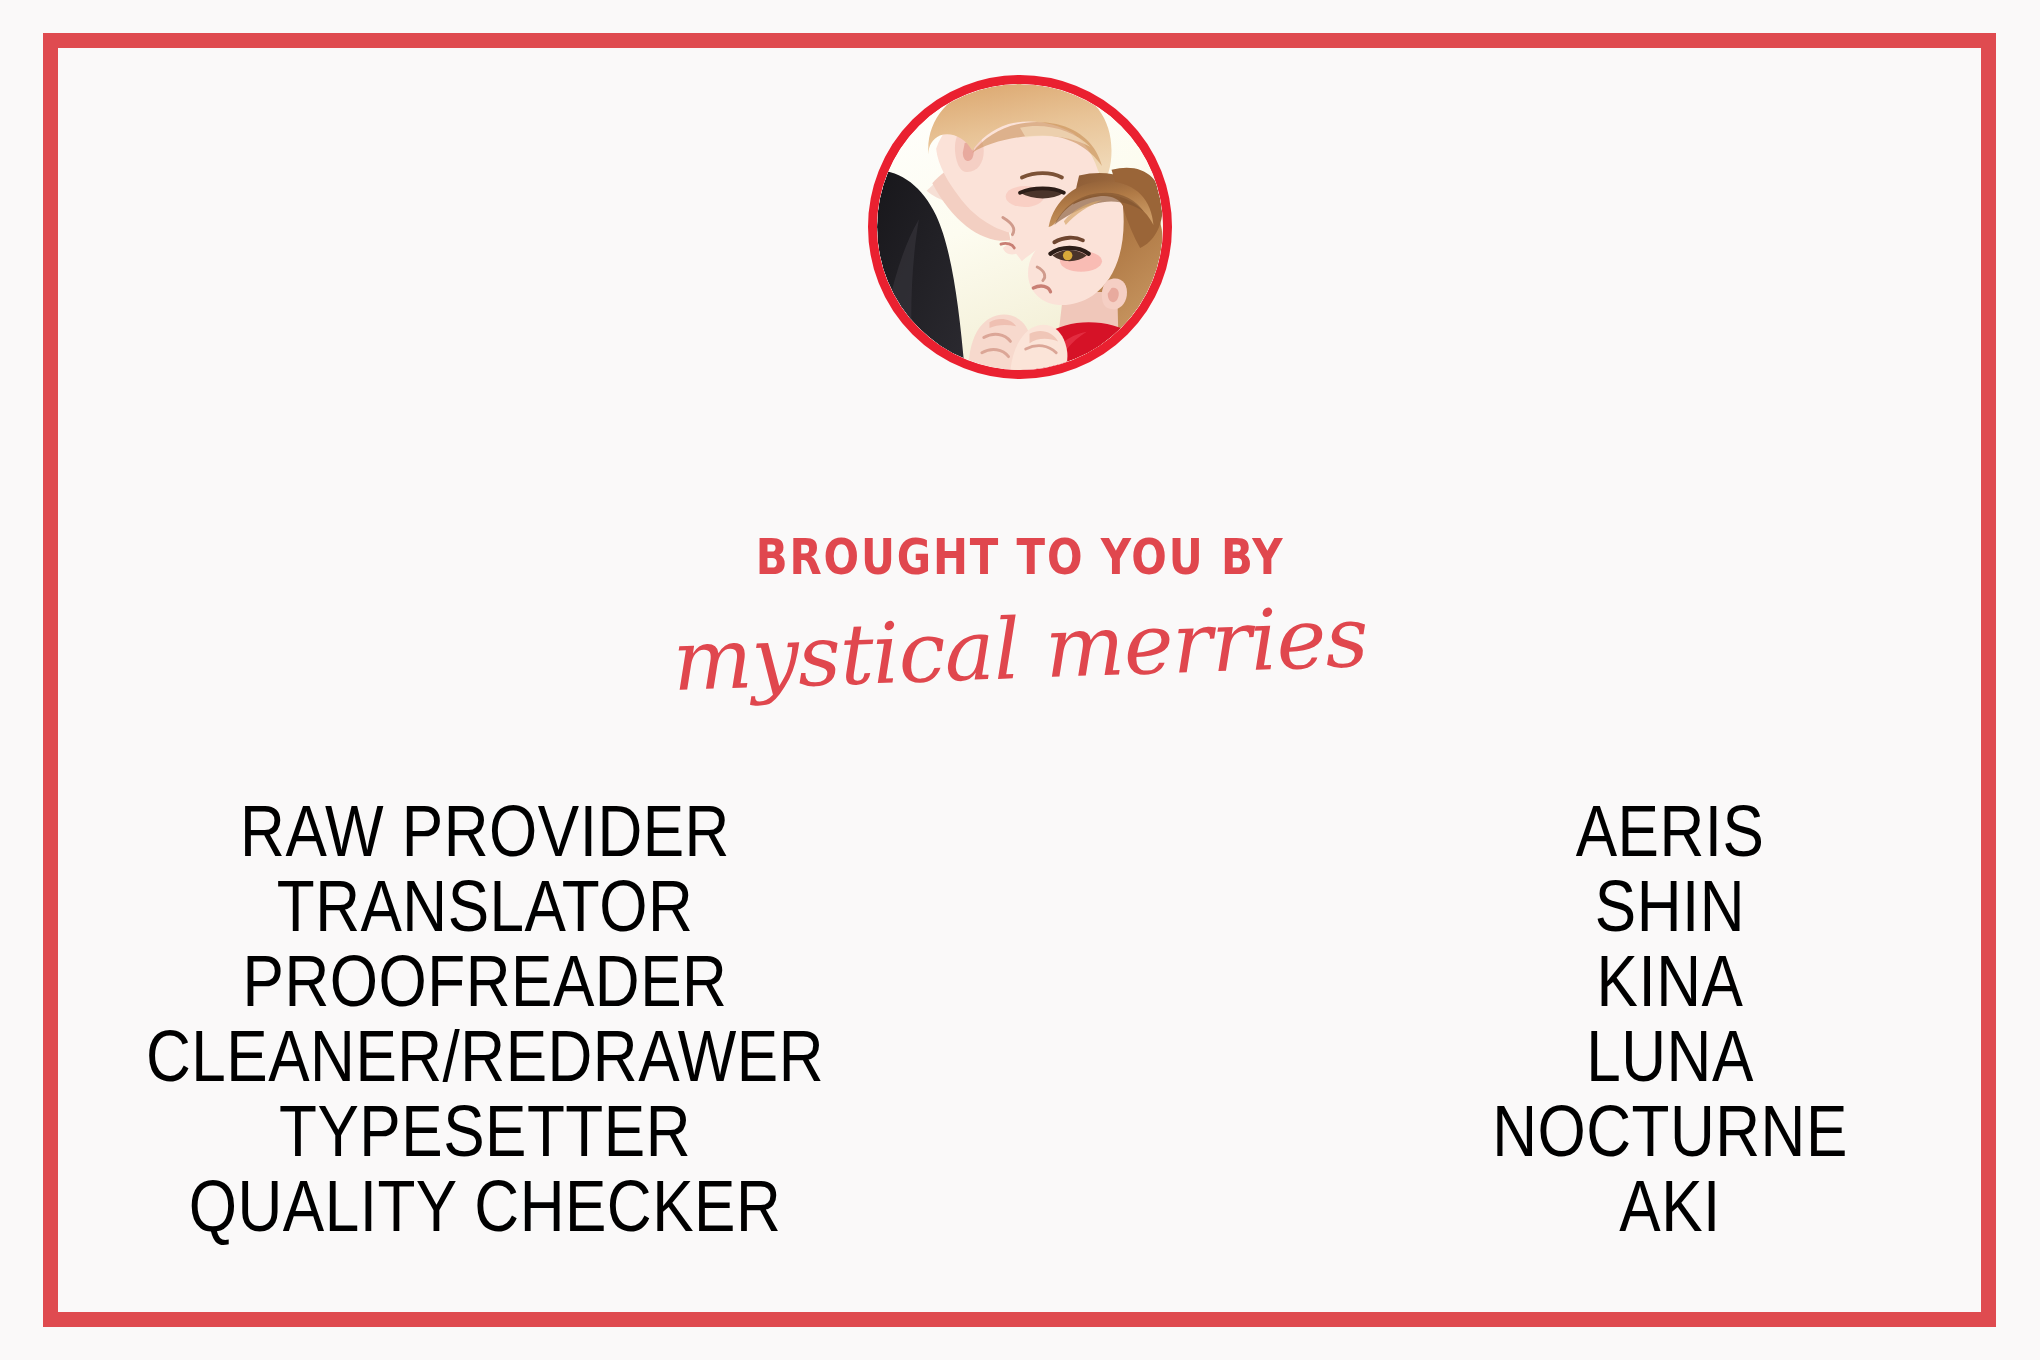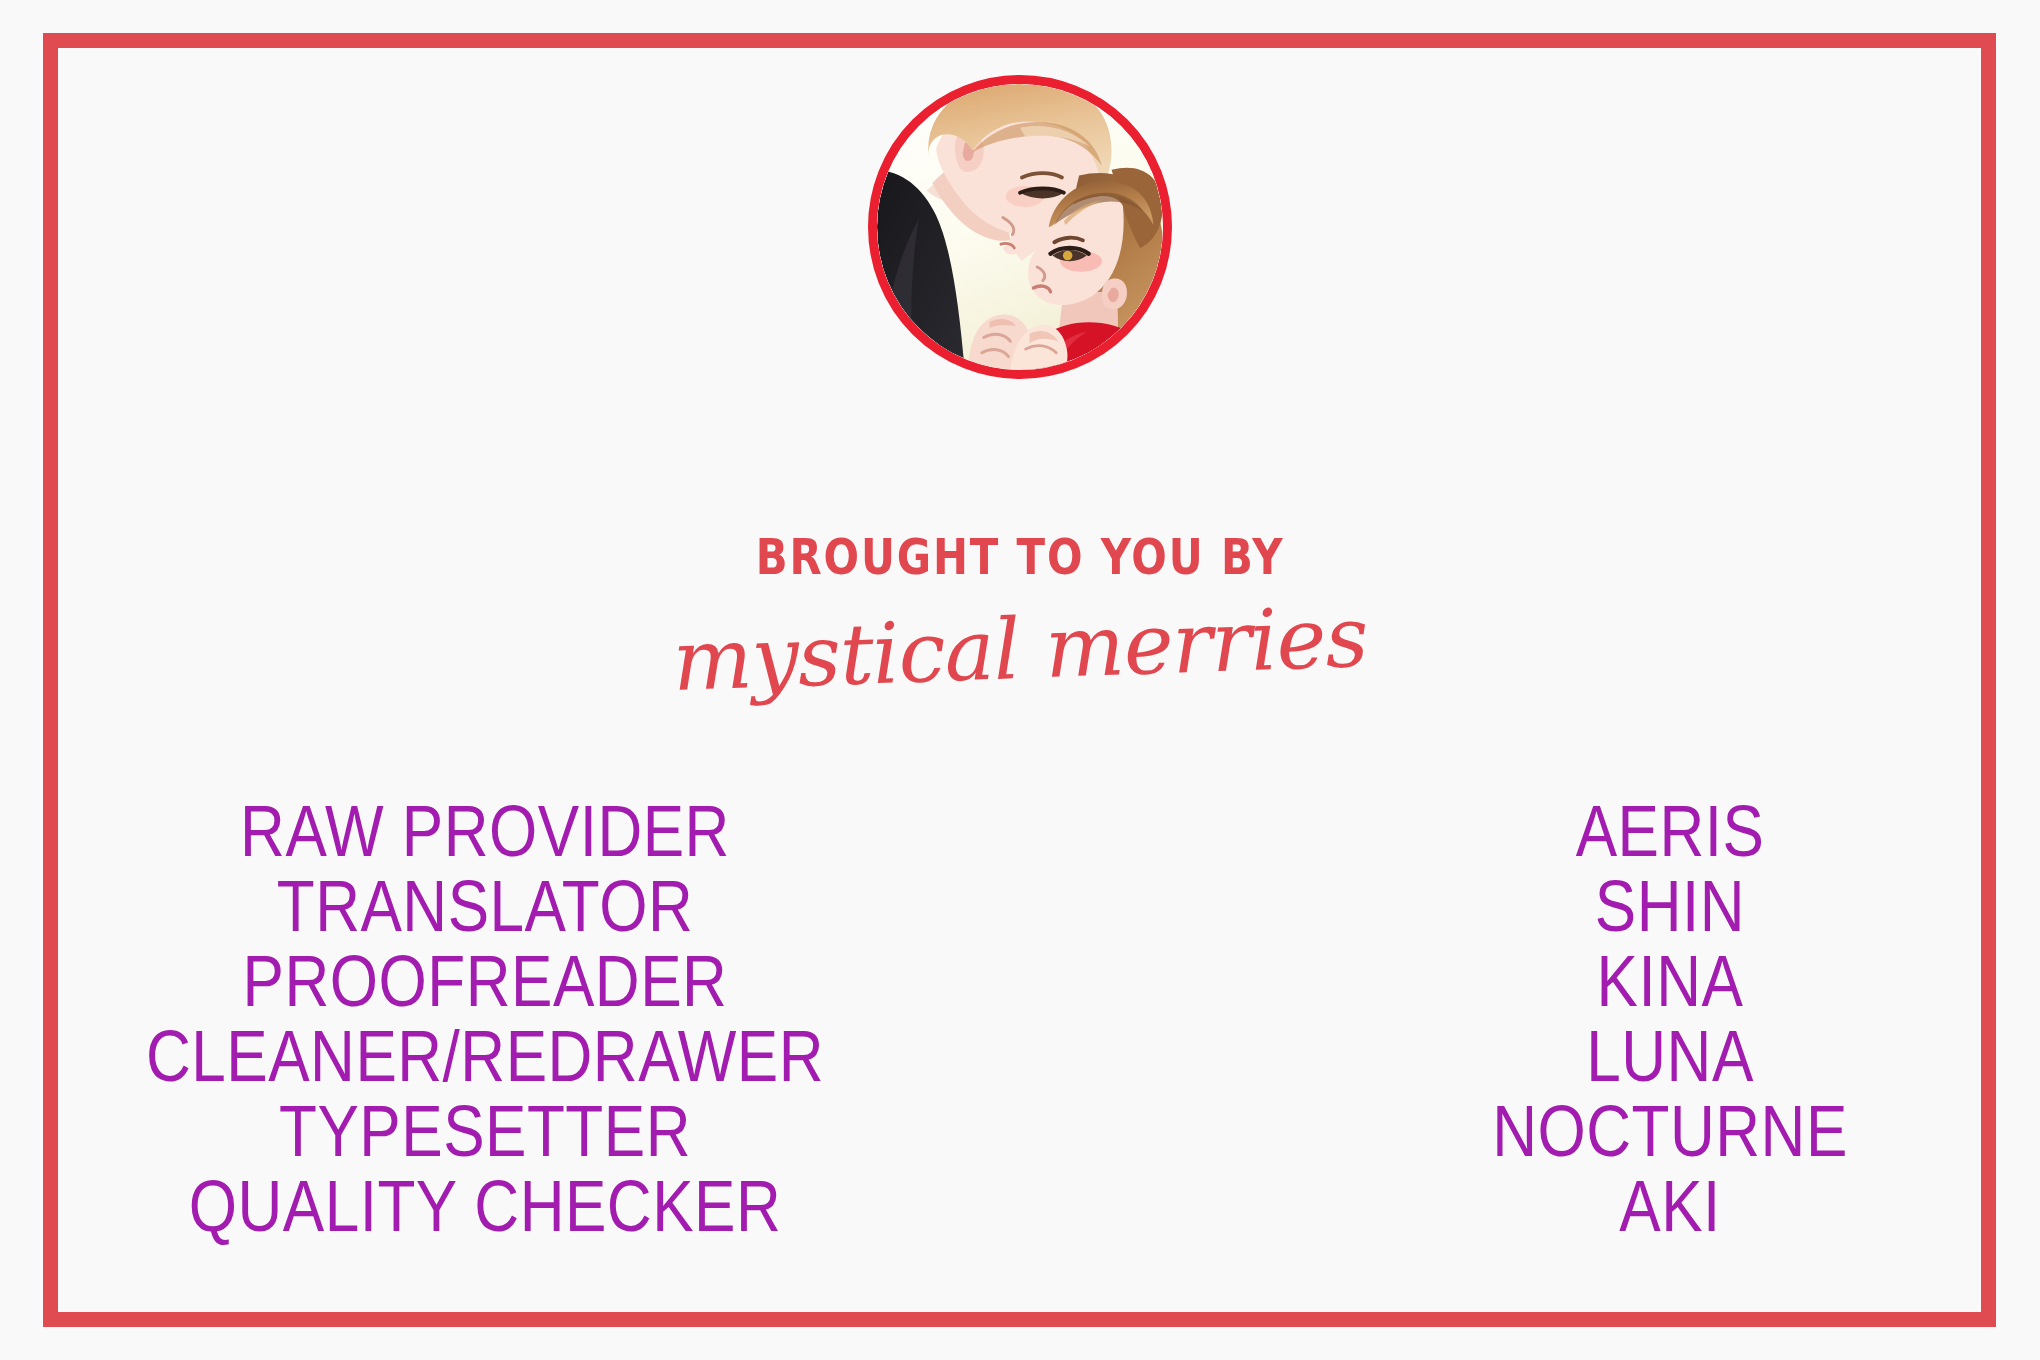--- a/index.html
+++ b/index.html
@@ -98,21 +98,21 @@
   .credits {
     position: absolute;
     left: 0;
     top: 790px;
     width: 2040px;
     height: 420px;
   }
   .col {
     position: absolute;
     top: 0;
-    color: #a21caf;
+    color: #000000;
     font-family: "Liberation Sans", sans-serif;
     font-weight: 300;
     font-size: 64px;
     line-height: 75px;
     text-align: center;
     white-space: nowrap;
   }
   .col-roles {
     left: 85px;
     width: 800px;

